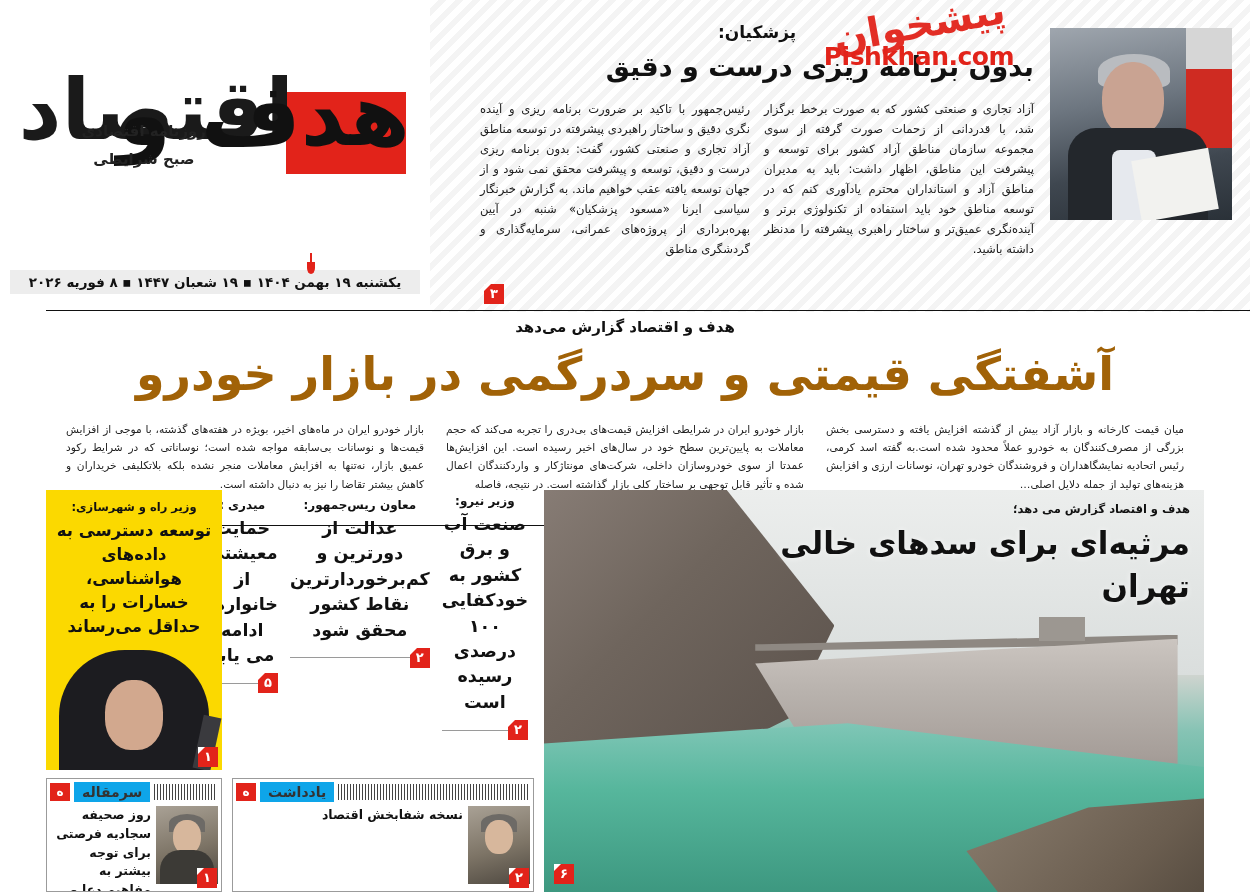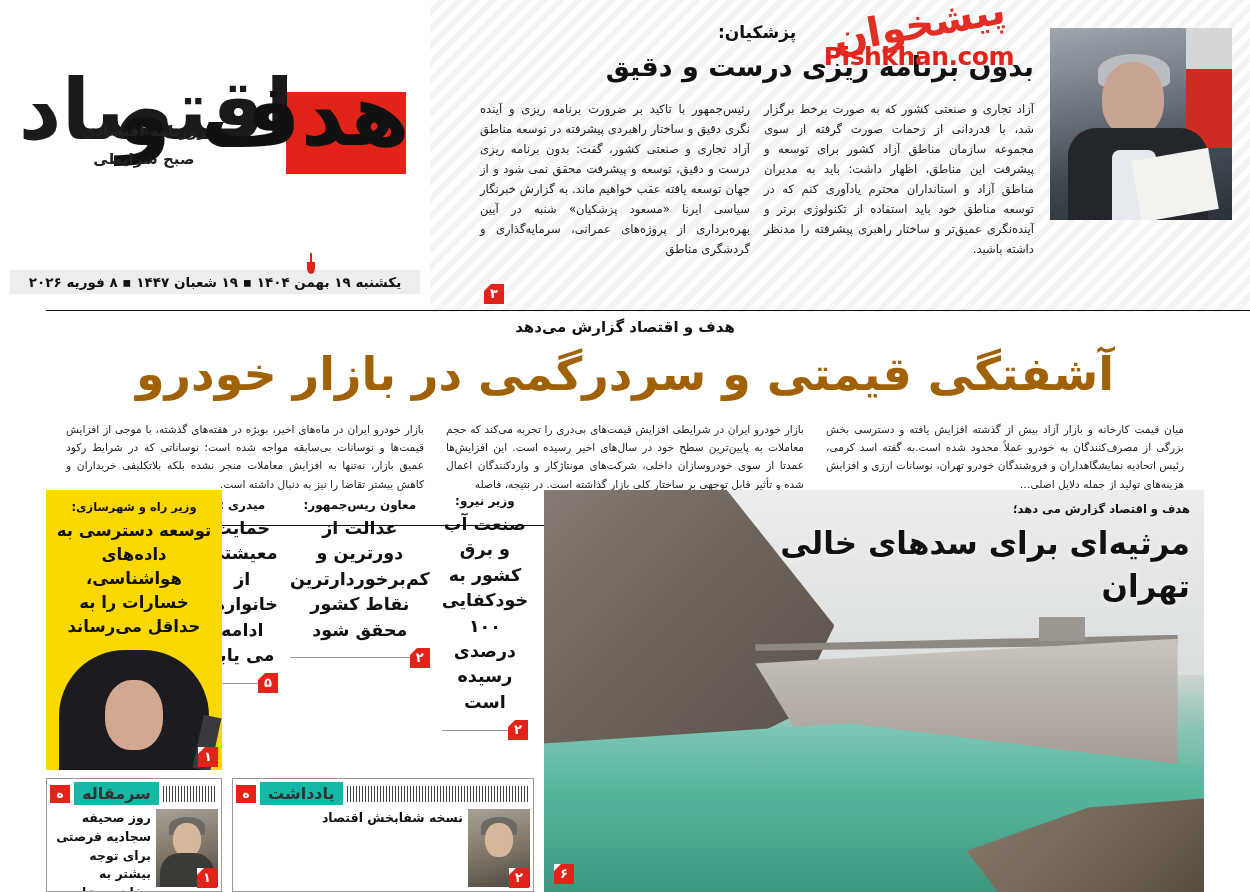--- a/index.html
+++ b/index.html
@@ -197,21 +197,21 @@
   .edit-box {
     border: 1px solid #9b9b9b; margin-top: 8px; flex: 1; position: relative;
     padding: 3px; background: #fff; overflow: hidden;
   }
   .edit-head { display: flex; flex-direction: row-reverse; align-items: center; gap: 4px; }
   .edit-icon {
     width: 20px; height: 18px; background: #e2231a; color: #fff;
     font-size: 12px; font-weight: bold; text-align: center; line-height: 18px;
   }
   .edit-label {
-    background: #14b8a6; font-size: 16px; font-weight: bold; color: #333;
+    background: #0ea5e9; font-size: 14px; font-weight: bold; color: #333;
     padding: 2px 8px;
   }
   .barcode {
     flex: 1; height: 16px; margin-right: 2px;
     background: repeating-linear-gradient(90deg,#444 0 1px, #fff 1px 3px);
   }
   .edit-inner { display: flex; flex-direction: row-reverse; gap: 5px; margin-top: 4px; }
   .edit-txt { flex: 1; text-align: right; }
   .edit-title {
     font-size: 12.5px; font-weight: bold; color: #111; line-height: 1.5;

